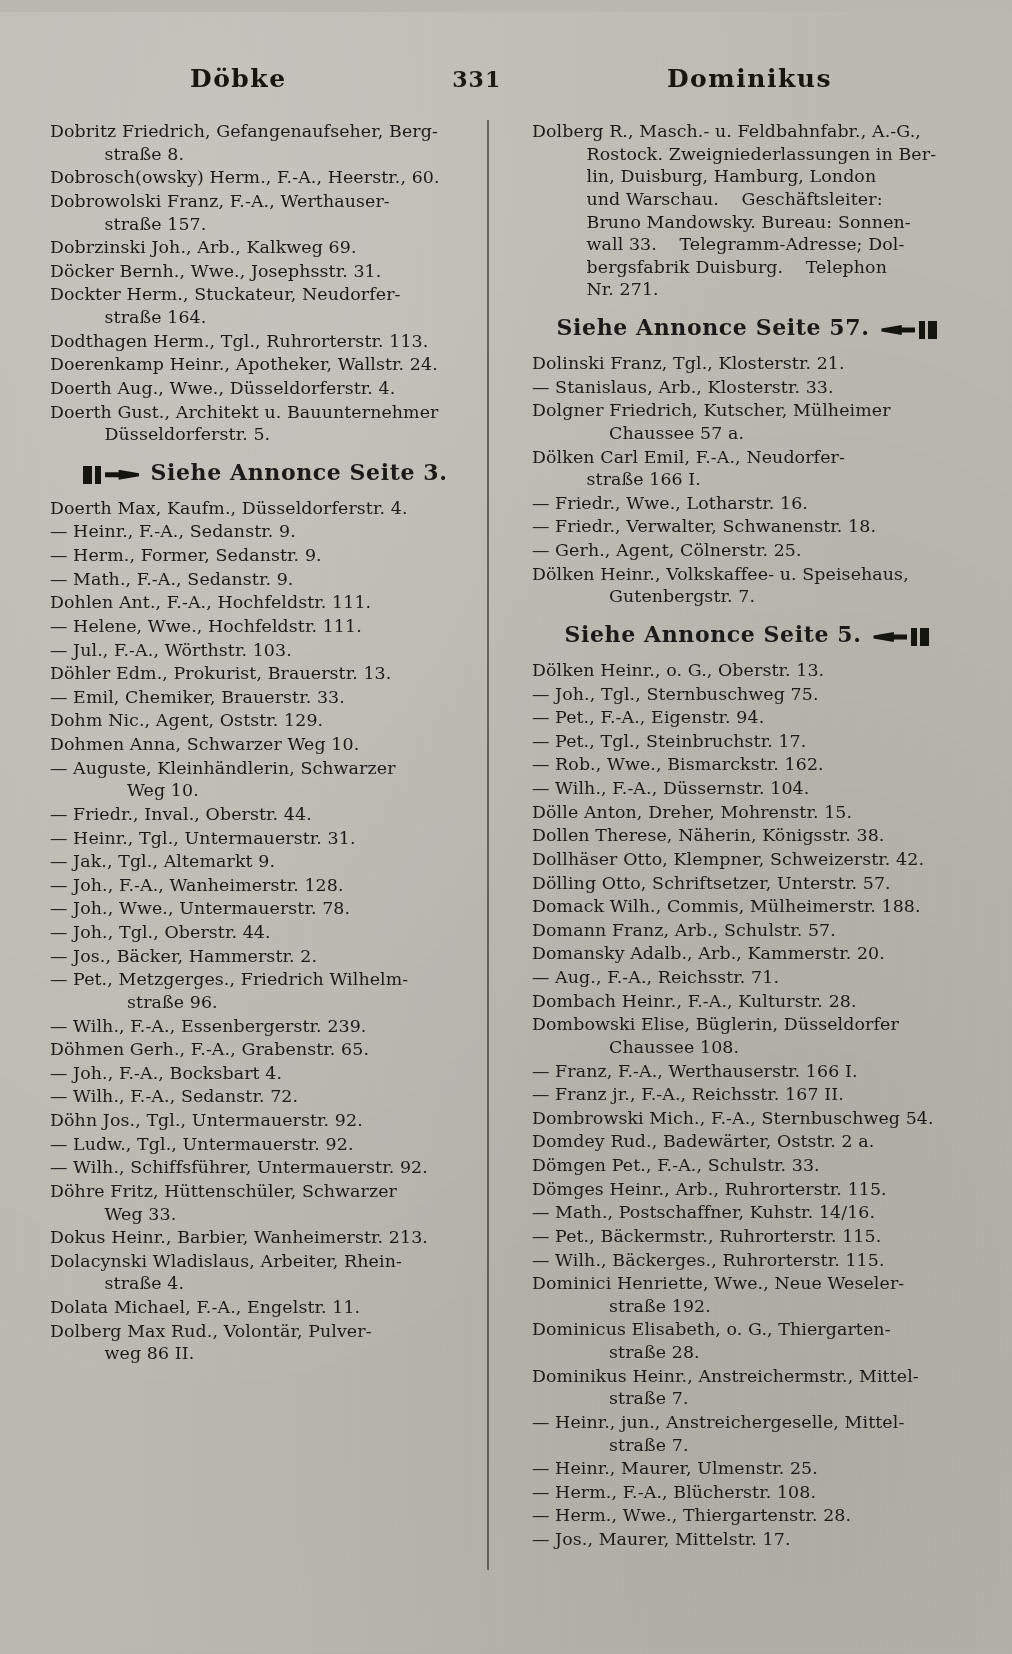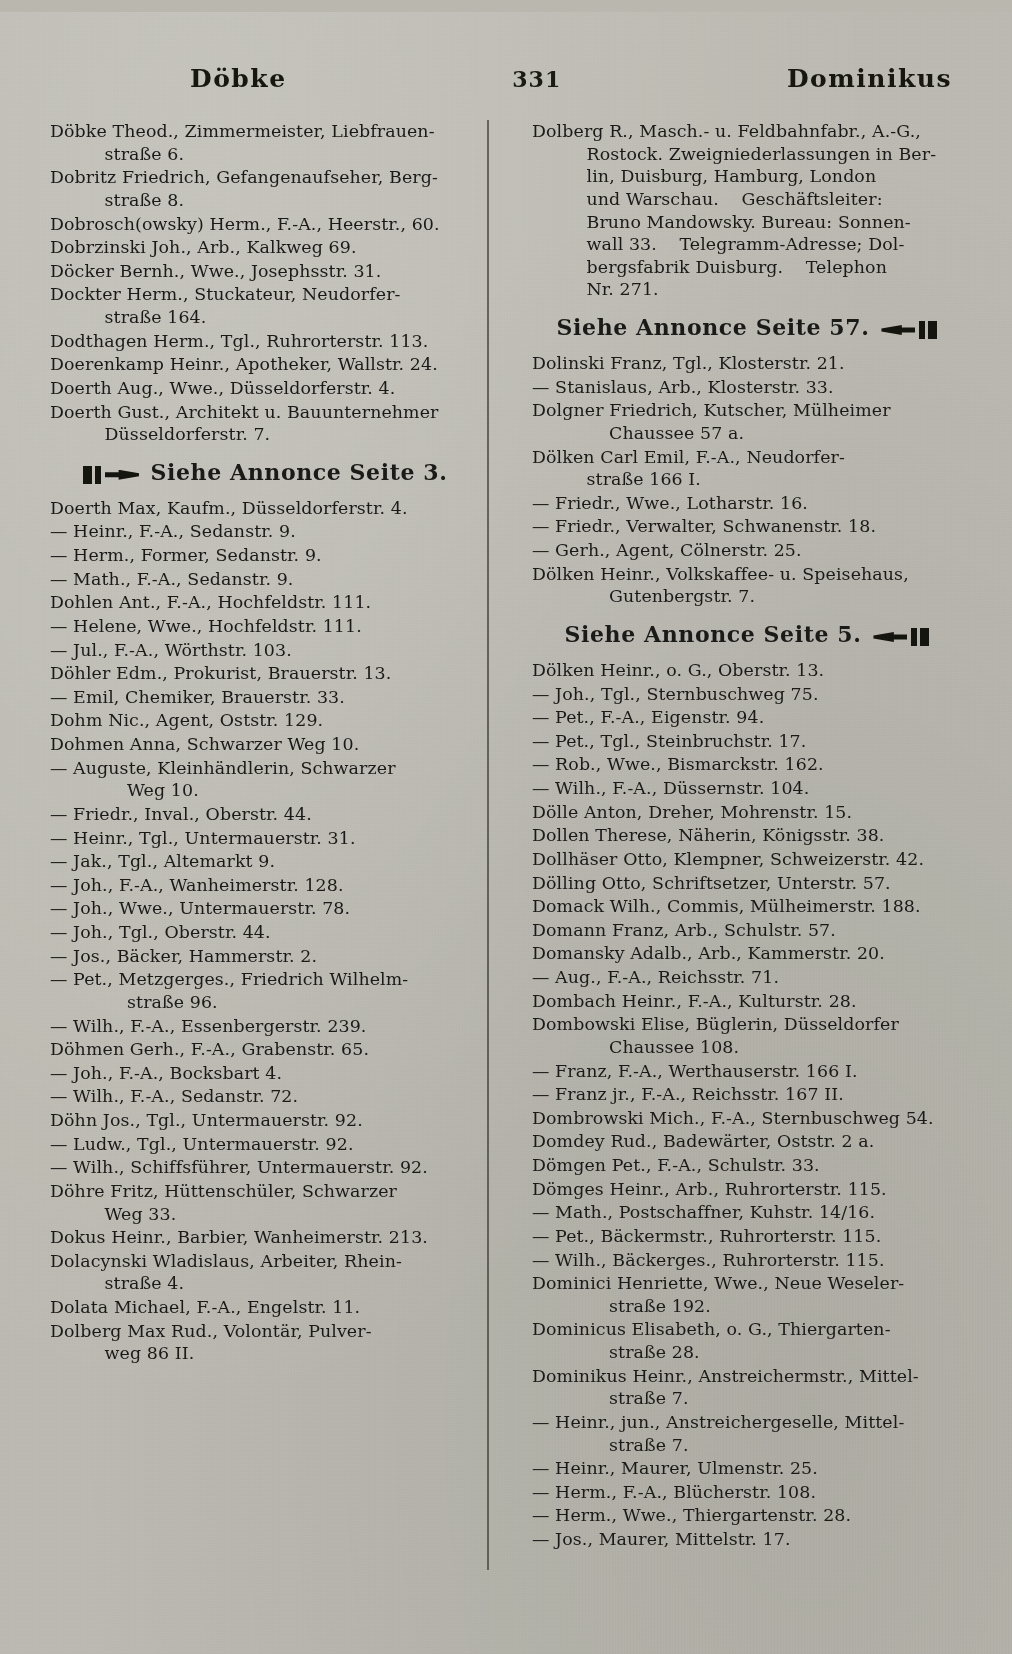--- a/index.html
+++ b/index.html
@@ -45,21 +45,21 @@
     justify-content: space-between;
   }
   .header-word {
     font-family: "DejaVu Serif", serif;
     font-weight: bold;
     font-size: 25px;
     letter-spacing: 1.5px;
     color: #17170f;
   }
   .header-left { margin-left: 130px; }
-  .header-right { }
+  .header-right { margin-right: 120px; }
   .header-page {
     font-size: 22px;
     font-weight: bold;
     color: #1b1b14;
     letter-spacing: 1px;
   }
   .columns {
     position: absolute;
     left: 50px;
     right: 40px;
@@ -153,34 +153,34 @@
     <div class="header-page">331</div>
     <div class="header-word header-right">Dominikus</div>
   </div>
 
   <div class="divider"></div>
 
   <div class="columns">
 
     <div class="col col-left">
       <div id="left-top">
-          <div class="entry first-line">Döbke Theod., Zimmermeister, Liebfrauen-
-    straße 6.</div>
           <div class="entry first-line">Dobritz Friedrich, Gefangenaufseher, Berg-
     straße 8.</div>
           <div class="entry first-line">Dobrosch(owsky) Herm., F.-A., Heerstr., 60.</div>
+          <div class="entry first-line">Dobrowolski Franz, F.-A., Werthauser-
+    straße 157.</div>
           <div class="entry first-line">Dobrzinski Joh., Arb., Kalkweg 69.</div>
           <div class="entry first-line">Döcker Bernh., Wwe., Josephsstr. 31.</div>
           <div class="entry first-line">Dockter Herm., Stuckateur, Neudorfer-
     straße 164.</div>
           <div class="entry first-line">Dodthagen Herm., Tgl., Ruhrorterstr. 113.</div>
           <div class="entry first-line">Doerenkamp Heinr., Apotheker, Wallstr. 24.</div>
           <div class="entry first-line">Doerth Aug., Wwe., Düsseldorferstr. 4.</div>
           <div class="entry first-line">Doerth Gust., Architekt u. Bauunternehmer
-    Düsseldorferstr. 7.</div>
+    Düsseldorferstr. 5.</div>
         </div>
 
       <div class="annonce">
         <span class="hand flip">
           <span class="arrowbody"></span>
             <span class="bar"></span>
             <span class="bar2"></span>
         </span>
         <span class="txt">Siehe Annonce Seite 3.</span>
       </div>

